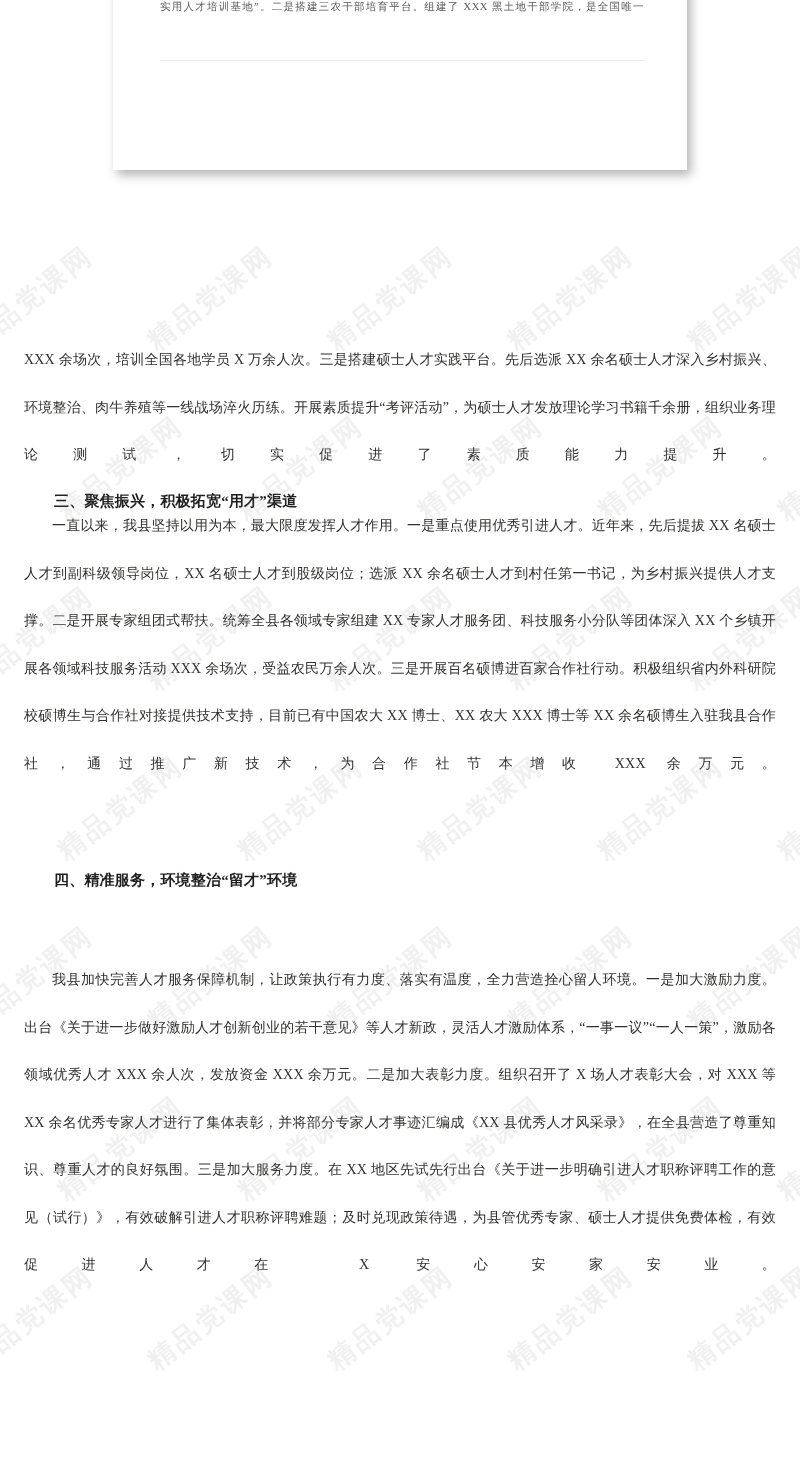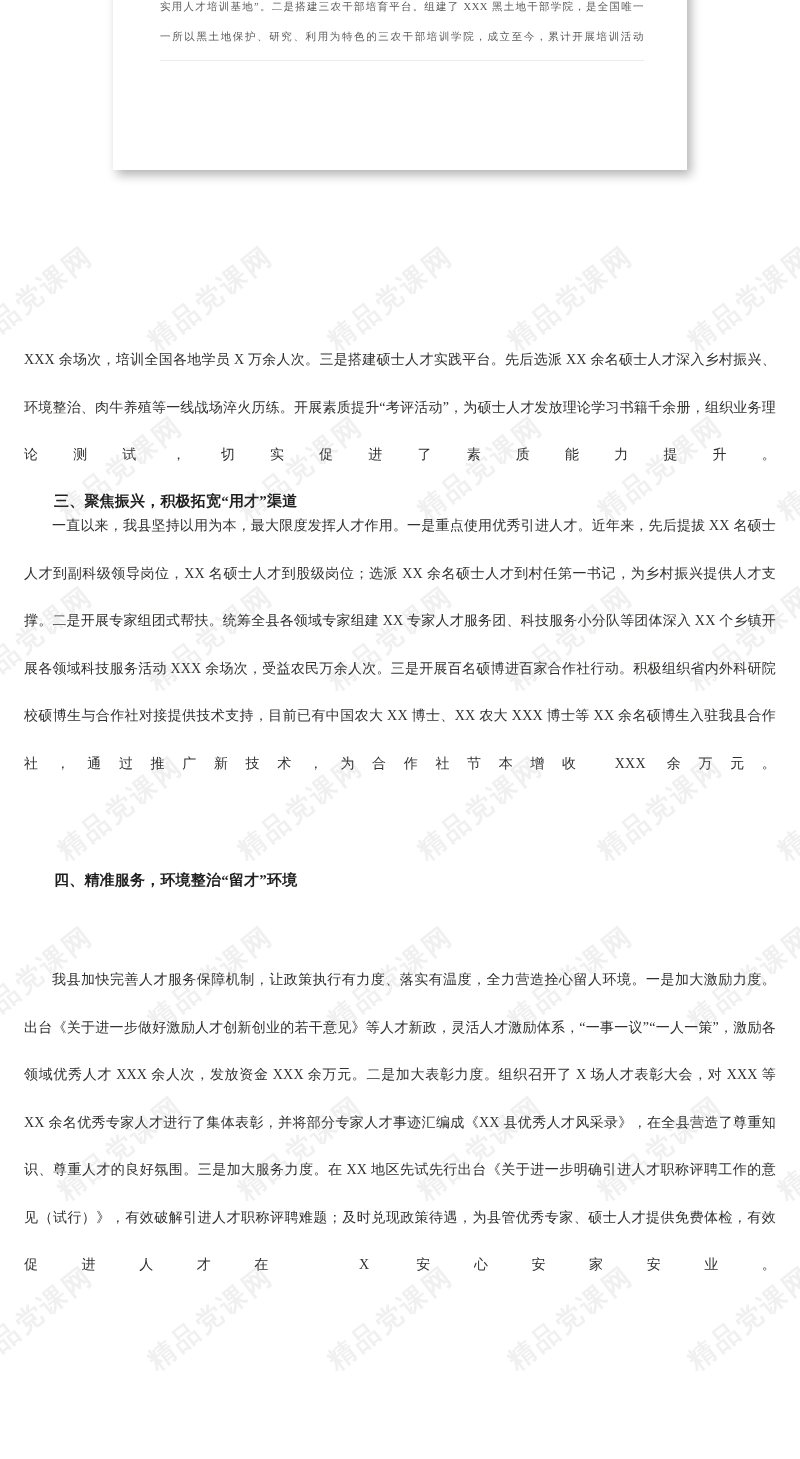--- a/index.html
+++ b/index.html
@@ -115,21 +115,20 @@
   #p-2 { top: 502px; }
   #h-4 { top: 857px; }
   #p-3 { top: 956px; }
 </style>
 </head>
 <body>
 
 <div class="preview-card">
   <div class="preview-inner">
     <div class="preview-line">实用人才培训基地”。二是搭建三农干部培育平台。组建了 XXX 黑土地干部学院，是全国唯一</div>
-    <div class="preview-line">一所以黑土地保护、研究、利用为特色的三农干部培训学院，成立至今，累计开展培训活动</div>
   </div>
   <div class="preview-rule"></div>
 </div>
 
 <div class="doc-body">
   <div class="para justified" id="p-1">XXX 余场次，培训全国各地学员 X 万余人次。三是搭建硕士人才实践平台。先后选派 XX 余名硕士人才深入乡村振兴、环境整治、肉牛养殖等一线战场淬火历练。开展素质提升“考评活动”，为硕士人才发放理论学习书籍千余册，组织业务理论测试，切实促进了素质能力提升。</div>
   <div class="heading" id="h-3">三、聚焦振兴，积极拓宽“用才”渠道</div>
   <div class="para indent justified" id="p-2">一直以来，我县坚持以用为本，最大限度发挥人才作用。一是重点使用优秀引进人才。近年来，先后提拔 XX 名硕士人才到副科级领导岗位，XX 名硕士人才到股级岗位；选派 XX 余名硕士人才到村任第一书记，为乡村振兴提供人才支撑。二是开展专家组团式帮扶。统筹全县各领域专家组建 XX 专家人才服务团、科技服务小分队等团体深入 XX 个乡镇开展各领域科技服务活动 XXX 余场次，受益农民万余人次。三是开展百名硕博进百家合作社行动。积极组织省内外科研院校硕博生与合作社对接提供技术支持，目前已有中国农大 XX 博士、XX 农大 XXX 博士等 XX 余名硕博生入驻我县合作社，通过推广新技术，为合作社节本增收 XXX 余万元。</div>
   <div class="heading" id="h-4">四、精准服务，环境整治“留才”环境</div>
   <div class="para indent justified" id="p-3">我县加快完善人才服务保障机制，让政策执行有力度、落实有温度，全力营造拴心留人环境。一是加大激励力度。出台《关于进一步做好激励人才创新创业的若干意见》等人才新政，灵活人才激励体系，“一事一议”“一人一策”，激励各领域优秀人才 XXX 余人次，发放资金 XXX 余万元。二是加大表彰力度。组织召开了 X 场人才表彰大会，对 XXX 等 XX 余名优秀专家人才进行了集体表彰，并将部分专家人才事迹汇编成《XX 县优秀人才风采录》，在全县营造了尊重知识、尊重人才的良好氛围。三是加大服务力度。在 XX 地区先试先行出台《关于进一步明确引进人才职称评聘工作的意见（试行）》，有效破解引进人才职称评聘难题；及时兑现政策待遇，为县管优秀专家、硕士人才提供免费体检，有效促进人才在 X 安心安家安业。</div>

